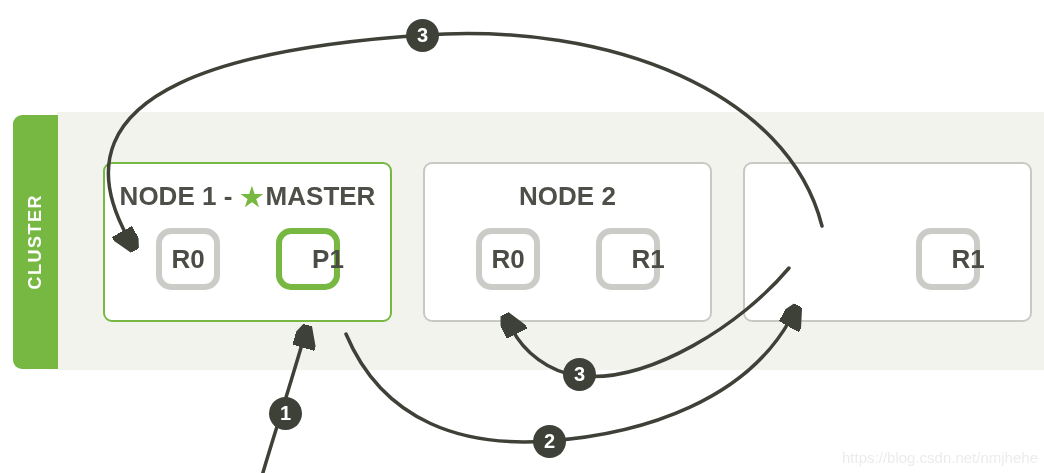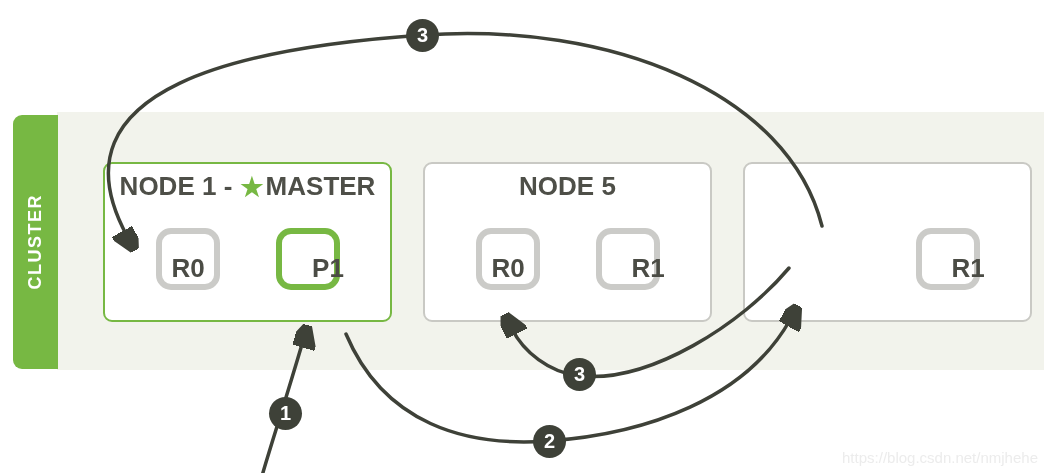--- a/index.html
+++ b/index.html
@@ -23,28 +23,28 @@
     color:#ffffff;font-weight:bold;font-size:18px;letter-spacing:1.5px;
   }
   
   .node{
     position:absolute;top:162px;width:289px;height:160px;background:#ffffff;
     border:2px solid #c9c9c4;border-radius:9px;box-sizing:border-box;
   }
   .node.master{border-color:#77b843;}
   .node-1{left:103px;} .node-2{left:423px;} .node-3{left:743px;}
   .node-title{
-    margin-top:7px;text-align:center;font-weight:bold;font-size:26px;color:#4e4f48;
+    margin-top:17px;text-align:center;font-weight:bold;font-size:26px;color:#4e4f48;
     white-space:nowrap;
   }
   .star{color:#77b843;font-size:26px;margin:0 2px 0 8px;vertical-align:-1px;}
   .shard{
     position:absolute;top:64px;width:64px;height:62px;box-sizing:border-box;
     background:#ffffff;border:6px solid #cbcbc8;border-radius:15px;
-    display:flex;align-items:flex-end;justify-content:center;
+    display:flex;align-items:center;justify-content:center;
     font-weight:bold;font-size:26px;color:#4b4c45;
   }
   .shard.primary{border-color:#77b843;}
   .shard.pos-left{left:51px;} .shard.pos-right{left:171px;padding-left:40px;}
   
   svg.arrows{position:absolute;left:0;top:0;width:1044px;height:473px;pointer-events:none;}
   svg.arrows path{stroke:#3e4138;stroke-width:3.5;fill:none;stroke-linecap:round;}
   
   .badge{
     position:absolute;width:33px;height:33px;border-radius:50%;background:#3e4138;
@@ -77,21 +77,21 @@
     </div>
     <div class="shard replica pos-left">
       <span>R0</span>
     </div>
     <div class="shard primary pos-right">
       <span>P1</span>
     </div>
   </div>
 
   <div class="node node-2">
-    <div class="node-title">NODE 5</div>
+    <div class="node-title">NODE 2</div>
     <div class="shard replica pos-left">
       <span>R0</span>
     </div>
     <div class="shard replica pos-right">
       <span>R1</span>
     </div>
   </div>
 
   <div class="node node-3">
     <div class="shard replica pos-right">

